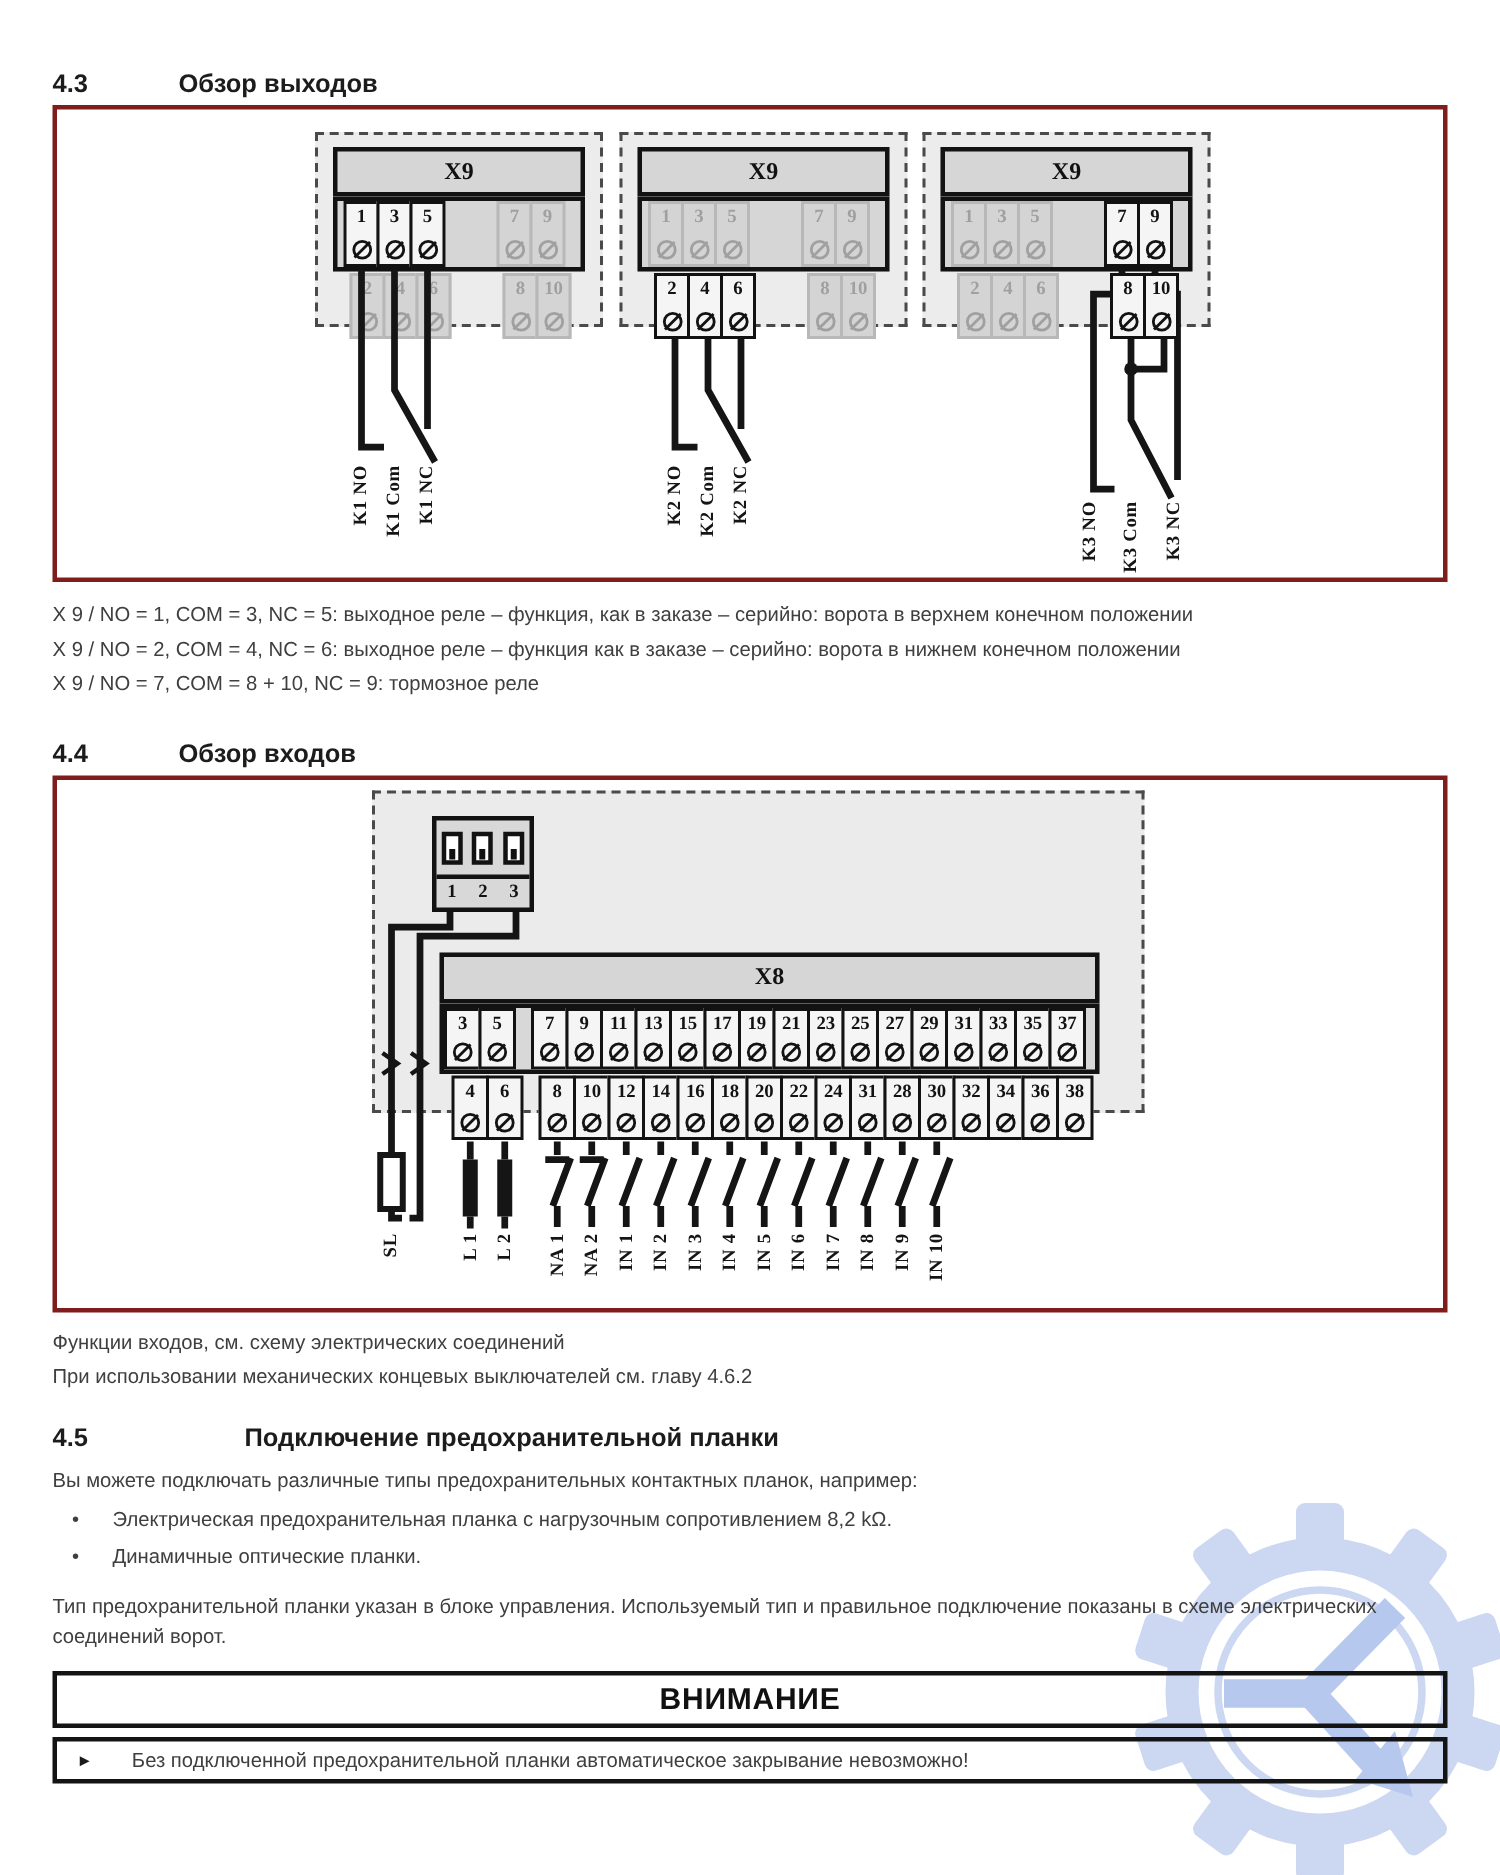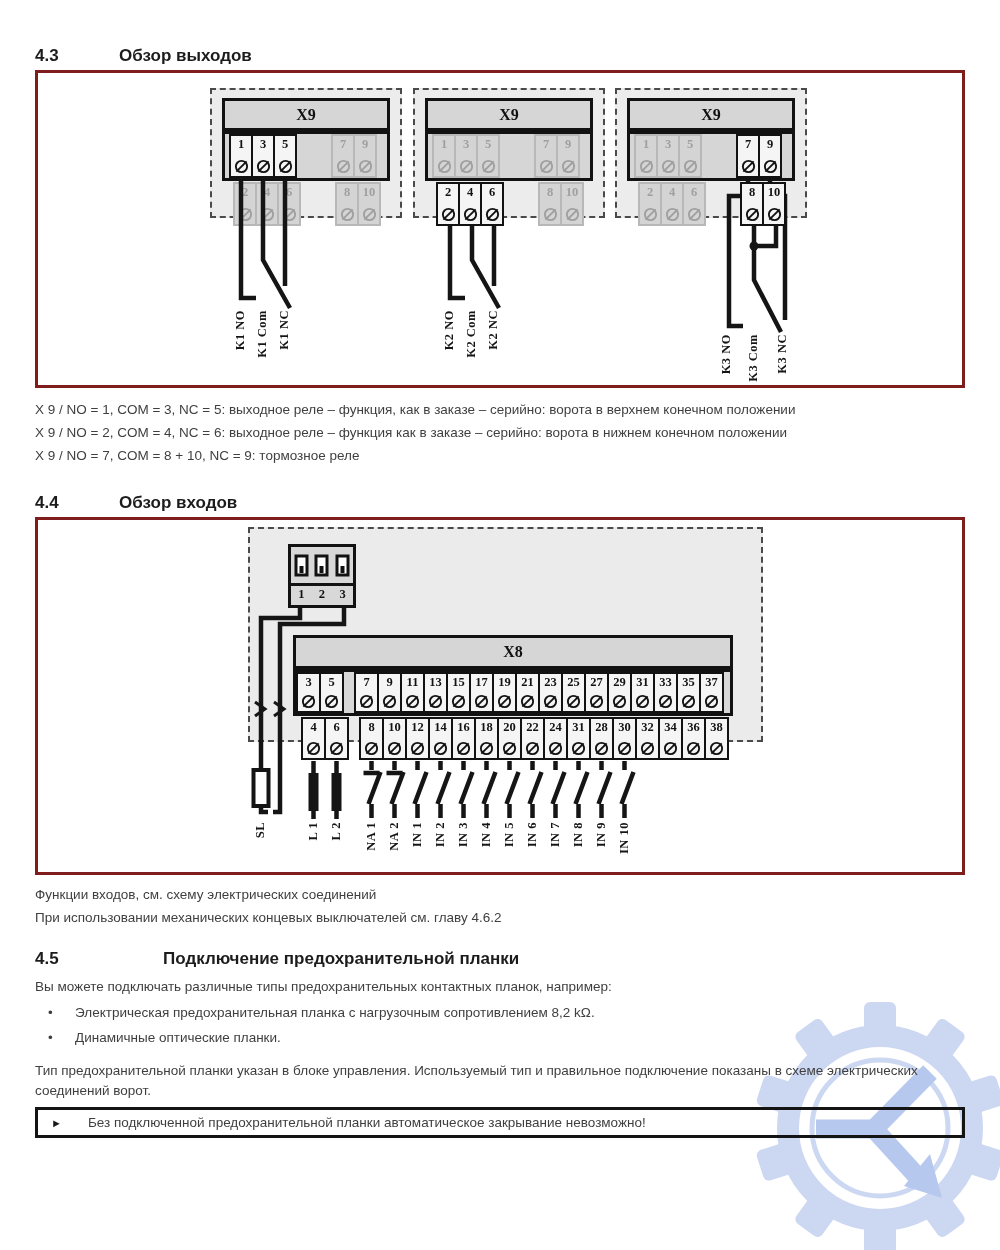--- a/index.html
+++ b/index.html
@@ -812,19 +812,22 @@
       <span class="bullet-dot">•</span>
       <span class="bullet-text">Электрическая предохранительная планка с нагрузочным сопротивлением 8,2 kΩ.</span>
     </div>
     <div class="bullet-row">
       <span class="bullet-dot">•</span>
       <span class="bullet-text">Динамичные оптические планки.</span>
     </div>
 
     <p class="body-text" style="margin-top:14px;max-width:905px">Тип предохранительной планки указан в блоке управления. Используемый тип и правильное подключение показаны в схеме электрических соединений ворот.</p>
 
+    <div class="warn-head">
+      <span>ВНИМАНИЕ</span>
+    </div>
     <div class="warn-note">
       <span class="warn-arrow">►</span>
       <span>Без подключенной предохранительной планки автоматическое закрывание невозможно!</span>
     </div>
 
   </div>
 </div>
 
 </body></html>

